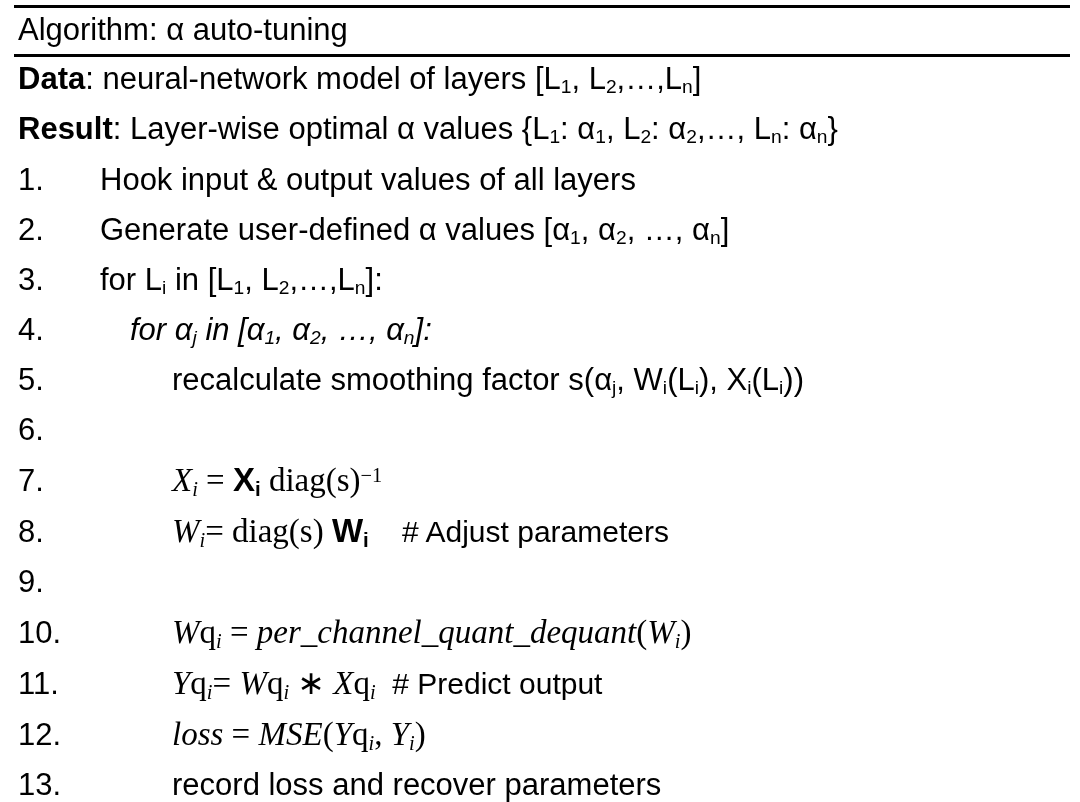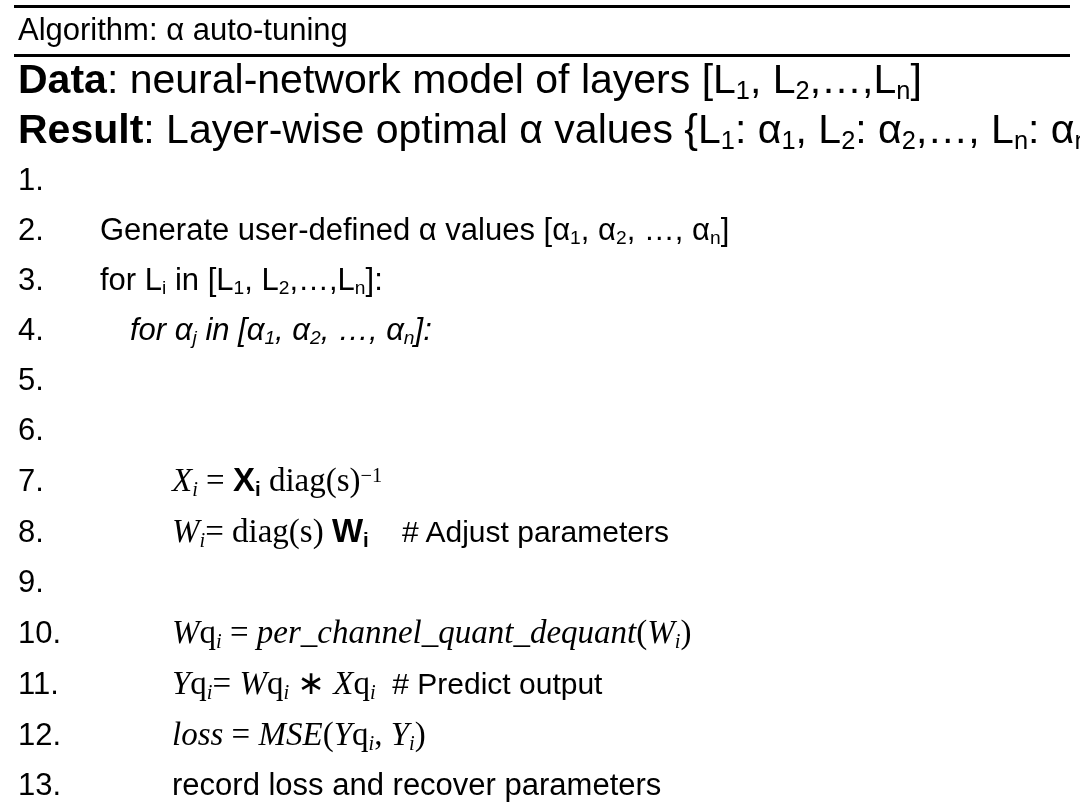--- a/index.html
+++ b/index.html
@@ -38,21 +38,21 @@
     background: #000;
   }
   .title {
     font-size: 31px;
     line-height: 48px;
     font-weight: 400;
     padding-left: 4px;
     white-space: nowrap;
   }
   .hdr {
-    font-size: 41px;
+    font-size: 31px;
     line-height: 50px;
     padding-left: 4px;
     white-space: nowrap;
   }
   .hdr b {
     font-weight: bold;
   }
   .steps {
     margin-top: 1px;
   }
@@ -133,39 +133,41 @@
   </div>
 
   <div class="hdr">
     <b>Result</b><span>: Layer-wise optimal α values {L<sub>1</sub>: α<sub>1</sub>, L<sub>2</sub>: α<sub>2</sub>,…, L<sub>n</sub>: α<sub>n</sub>}</span>
   </div>
 
   <div class="steps">
 
     <div class="step">
       <span class="num">1.</span>
+      <span class="body-txt ind0">Hook input &amp; output values of all layers</span>
     </div>
 
     <div class="step">
       <span class="num">2.</span>
       <span class="body-txt ind0">Generate user-defined α values [α<sub>1</sub>, α<sub>2</sub>, …, α<sub>n</sub>]</span>
     </div>
 
     <div class="step">
       <span class="num">3.</span>
       <span class="body-txt ind0">for L<sub>i</sub> in [L<sub>1</sub>, L<sub>2</sub>,…,L<sub>n</sub>]:</span>
     </div>
 
     <div class="step">
       <span class="num">4.</span>
       <span class="body-txt ind1">for α<sub>j</sub> in [α<sub>1</sub>, α<sub>2</sub>, …, α<sub>n</sub>]:</span>
     </div>
 
     <div class="step">
       <span class="num">5.</span>
+      <span class="body-txt ind2">recalculate smoothing factor s(α<sub>j</sub>, W<sub>i</sub>(L<sub>i</sub>), X<sub>i</sub>(L<sub>i</sub>))</span>
     </div>
 
     <div class="step">
       <span class="num">6.</span>
     </div>
 
     <div class="step">
       <span class="num">7.</span>
       <span class="body-txt ind2"><span class="math">X<sub>i</sub></span><span class="mathup"> = </span><span class="mathbold"> X<sub>i</sub></span><span class="mathup"> diag(s)<sup>−1</sup></span></span>
     </div>

